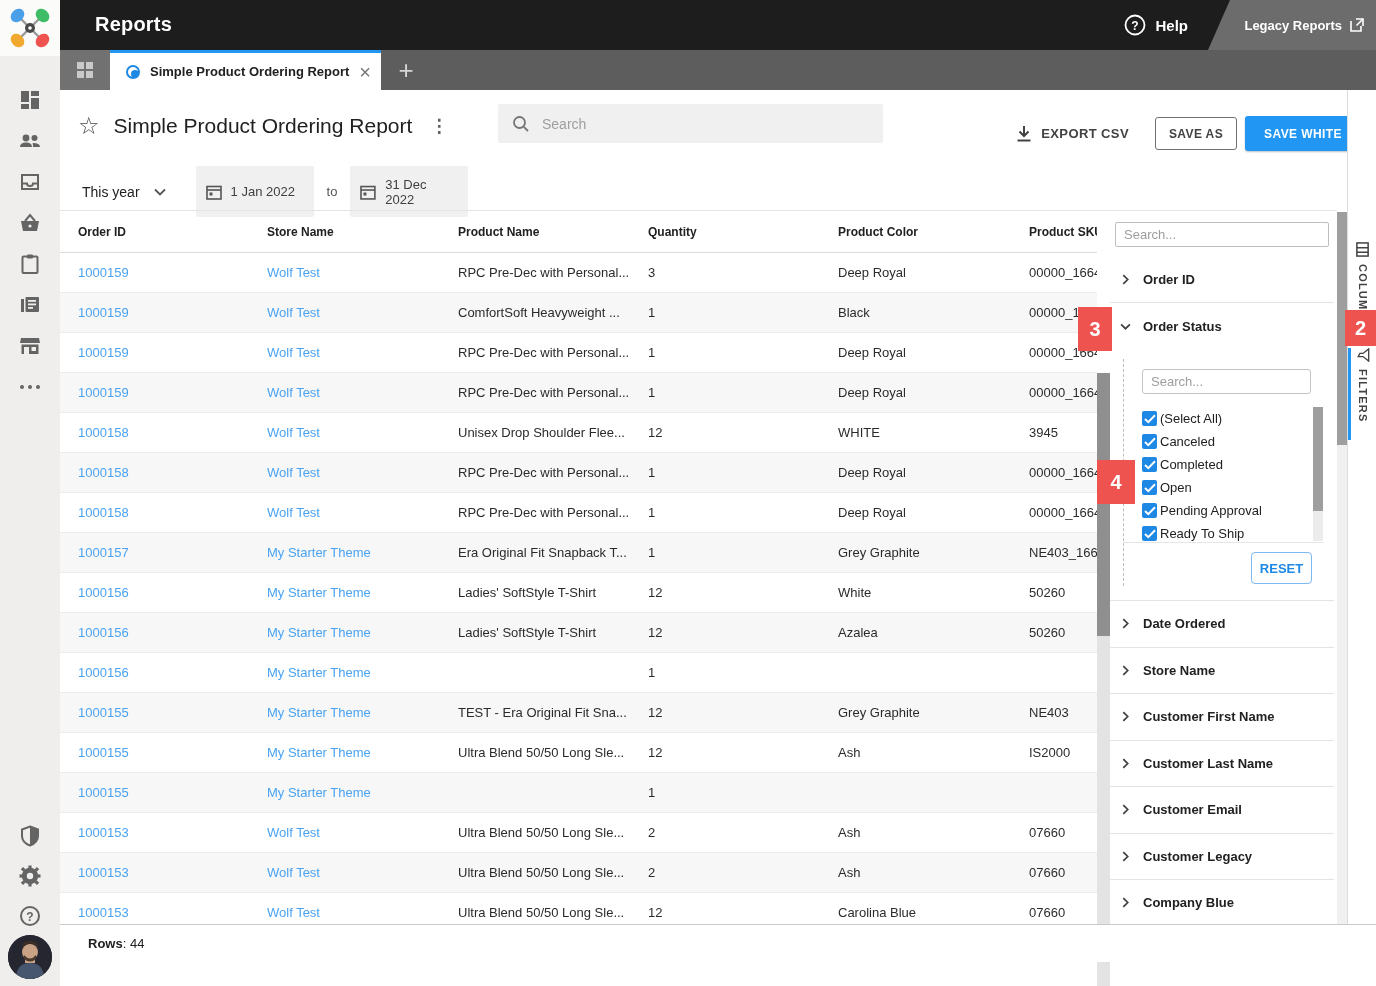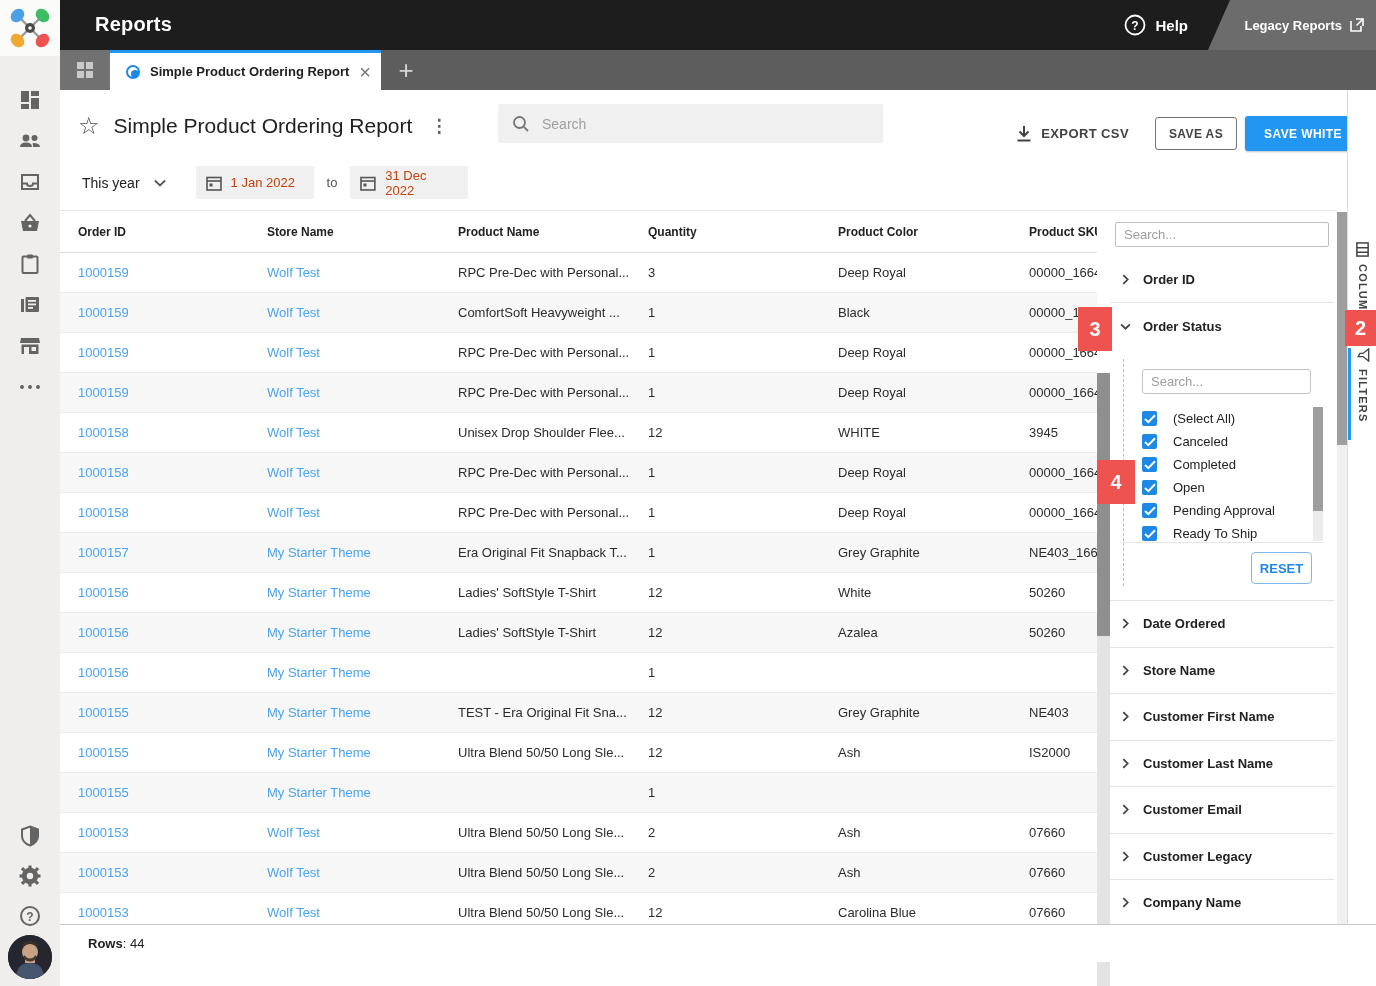--- a/index.html
+++ b/index.html
@@ -58,22 +58,22 @@
     letter-spacing:.4px; cursor:pointer; margin-right:26px; }
   .saveas-btn { width:82px; height:33px; border:1px solid #737373; border-radius:3px; background:#fff;
     color:#424242; font-size:12px; font-weight:700; letter-spacing:.4px; cursor:pointer; margin-right:8px;
     font-family:"Liberation Sans", sans-serif; }
   .save-btn { width:116px; height:35px; border:none; border-radius:3px; background:#2196f3; color:#fff;
     font-size:12px; font-weight:700; letter-spacing:.4px; cursor:pointer; box-shadow:0 1px 2px rgba(0,0,0,.25);
     font-family:"Liberation Sans", sans-serif; }
 
   .date-row { position:absolute; left:22px; top:76px; display:flex; align-items:center; }
   .preset { display:flex; align-items:center; gap:14px; font-size:14px; color:#212121; cursor:pointer; margin-right:30px; }
-  .date-field { width:118px; height:33px; background:#f0f0f0; border-radius:2px; display:flex; align-items:center;
-    gap:9px; padding:0 10px; font-size:13px; color:#c2410c; cursor:pointer; }
+  .date-field { width:118px; height:51px; background:#f0f0f0; border-radius:2px; display:flex; align-items:center;
+    gap:9px; padding:0 10px; font-size:13px; color:#404040; cursor:pointer; }
   .to-label { margin:8px 13px; font-size:13px; color:#555; }
 
   
   .table-wrap { position:absolute; left:0; top:120px; width:1050px; height:738px; border-top:1px solid #e4e4e4; }
   .thead { display:grid; grid-template-columns:189px 191px 190px 190px 191px minmax(0,1fr);
     height:42px; width:1037px; border-bottom:1px solid #dcdcdc; align-items:center; }
   .thead .hcell { font-size:12px; font-weight:700; color:#212121; padding-left:18px; white-space:nowrap; overflow:hidden; }
   .tbody { width:1037px; }
   .trow { display:grid; grid-template-columns:189px 191px 190px 190px 191px minmax(0,1fr);
     height:40px; align-items:center; border-bottom:1px solid #ececec; background:#fff; }
@@ -94,21 +94,21 @@
     cursor:pointer; background:#fff; }
   .fsec-label { font-size:13px; font-weight:700; color:#212121; white-space:nowrap; }
   .sec-orderid { position:absolute; left:0; top:46px; width:224px; }
   .sec-orderstatus { position:absolute; left:0; top:92px; width:224px; border-bottom:none; }
   .fexpanded { position:absolute; left:0; top:138px; width:224px; height:252px; border-bottom:1px solid #e3e3e3; }
   .dashline { position:absolute; left:13px; top:10px; bottom:14px; width:0; border-left:1px dashed #bdbdbd; }
   .fsearch2 { position:absolute; left:32px; top:20px; width:169px; height:25px; border:1px solid #c4c4c4; border-radius:3px;
     font-size:13px; color:#424242; padding:0 8px; outline:none; font-family:"Liberation Sans", sans-serif; }
   .fsearch2::placeholder { color:#9e9e9e; }
   .opts { position:absolute; left:32px; top:58px; width:170px; }
-  .opt { display:flex; align-items:center; gap:16px; height:23px; cursor:pointer; }
+  .opt { display:flex; align-items:center; gap:3px; height:23px; cursor:pointer; }
   .cbox { width:15px; height:15px; background:#1e88e5; border-radius:2px; flex:0 0 auto; position:relative; }
   .cbox svg { position:absolute; left:1.5px; top:2.5px; }
   .opt-label { font-size:13px; color:#212121; white-space:nowrap; }
   .opts-scroll { position:absolute; left:203px; top:58px; width:10px; height:134px; background:#ececec; }
   .opts-scroll .thumb { position:absolute; top:0; left:0; width:10px; height:104px; background:#9e9e9e; }
   .opts-border { position:absolute; left:13px; right:10px; top:193px; border-top:1px solid #e6e6e6; }
   .reset-btn { position:absolute; left:141px; top:203px; width:61px; height:32px; background:#fff;
     border:1px solid #7db8ef; border-radius:4px; color:#1e88e5; font-size:13px; font-weight:700; cursor:pointer;
     font-family:"Liberation Sans", sans-serif; }
   .fsections { position:absolute; left:0; top:390px; width:224px; }
@@ -613,21 +613,21 @@
           <div class="fsec">
             <svg width="11" height="11" viewBox="0 0 10 10">
               <path d="M3 1 L7 5 L3 9" fill="none" stroke="#424242" stroke-width="1.6"></path>
             </svg>
             <span class="fsec-label">Customer Legacy</span>
           </div>
           <div class="fsec">
             <svg width="11" height="11" viewBox="0 0 10 10">
               <path d="M3 1 L7 5 L3 9" fill="none" stroke="#424242" stroke-width="1.6"></path>
             </svg>
-            <span class="fsec-label">Company Name</span>
+            <span class="fsec-label">Company Blue</span>
           </div>
           <div class="fsec">
             <svg width="11" height="11" viewBox="0 0 10 10">
               <path d="M3 1 L7 5 L3 9" fill="none" stroke="#424242" stroke-width="1.6"></path>
             </svg>
             <span class="fsec-label">Product Name</span>
           </div>
         </div>
     </div>
     <div class="fpanel-scroll">

